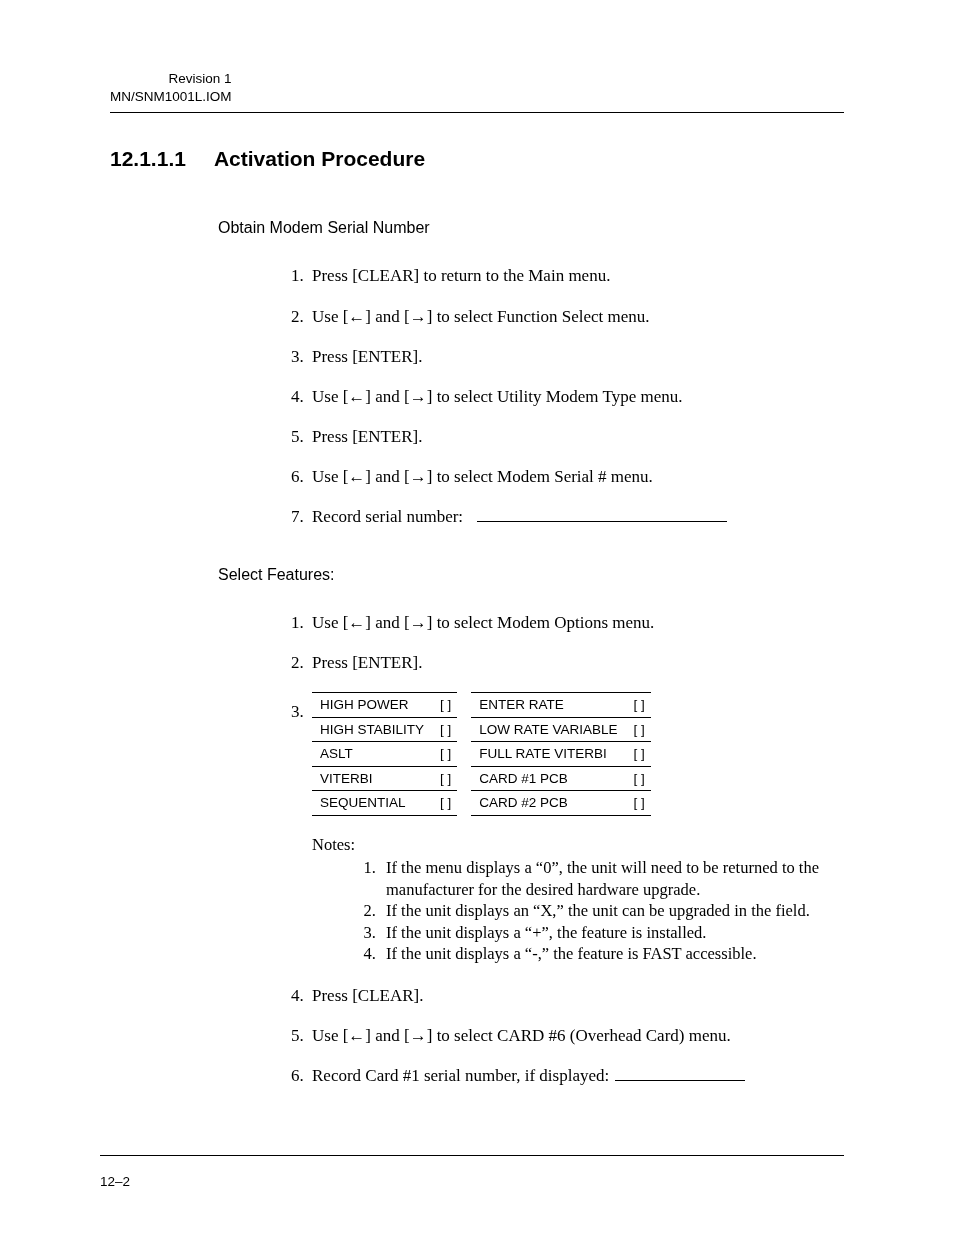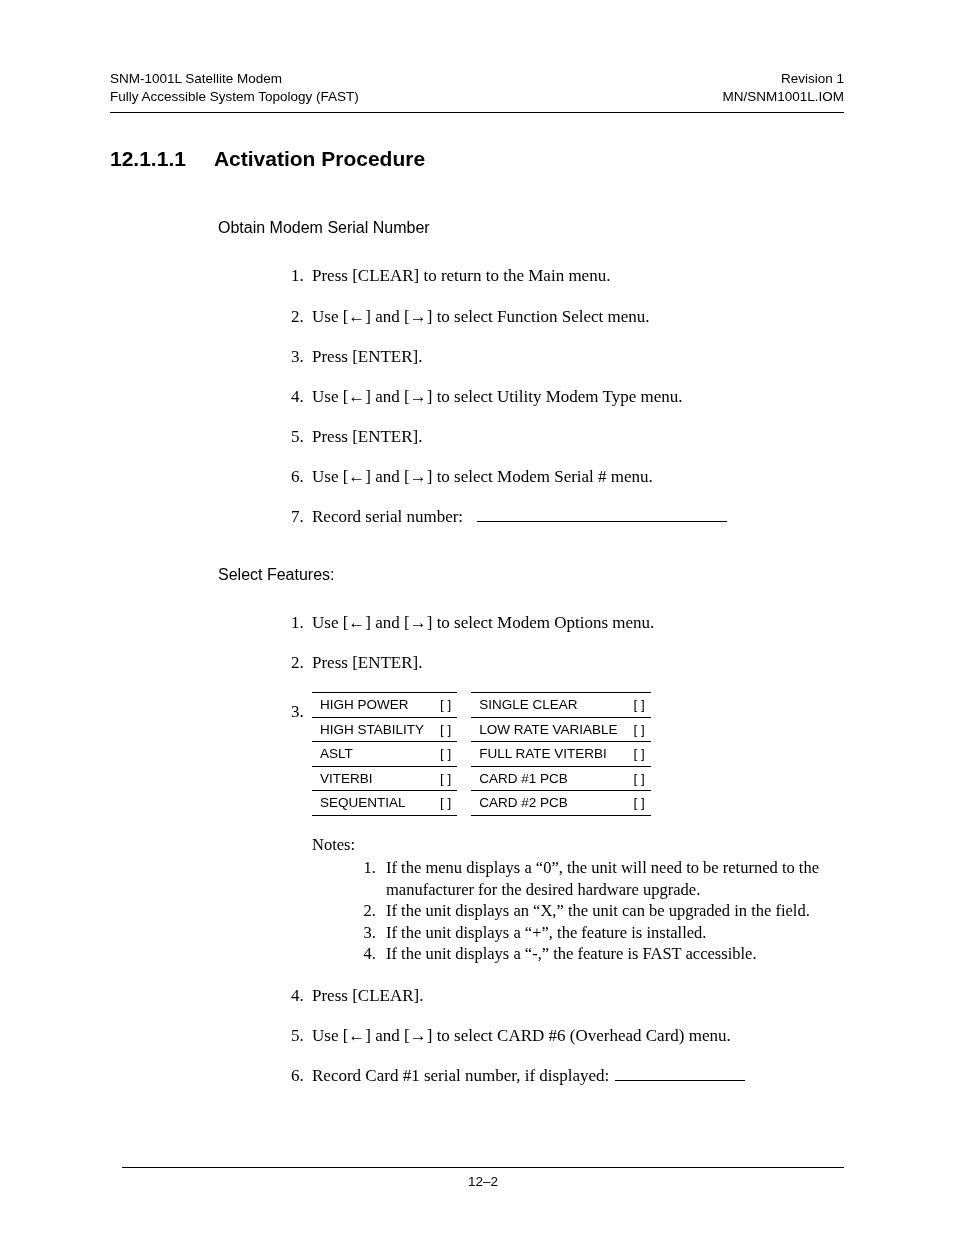--- a/index.html
+++ b/index.html
@@ -97,39 +97,34 @@
   .notes-block ol {
     margin: 0 0 0 40px;
     padding-left: 28px;
   }
   .notes-block ol > li {
     padding-left: 6px;
     line-height: 1.3;
   }
   .footer {
     position: absolute;
-    left: 122px;
+    left: 100px;
     right: 110px;
     bottom: 46px;
     border-top: 1px solid #000;
-    text-align: center;
     font-size: 13.5px;
-    padding-top: 6px;
+    padding-top: 18px;
   }
 </style>
 </head>
 <body>
 
 <div class="page">
 
   <div class="header">
-    <div class="header-left">
-      <div>SNM-1001L  Satellite Modem</div>
-      <div>Fully Accessible System Topology (FAST)</div>
-    </div>
     <div class="header-right">
       <div>Revision 1</div>
       <div>MN/SNM1001L.IOM</div>
     </div>
   </div>
 
   <div class="section-head">
     <span class="section-num">12.1.1.1</span>
     <span class="section-title">Activation Procedure</span>
   </div>
@@ -155,21 +150,21 @@
     <li>Use [←] and [→] to select Modem Options menu.</li>
     <li>Press [ENTER].</li>
     <li>
 
       <table class="features-table">
         <tbody>
             <tr>
           <td>HIGH POWER</td>
           <td class="box">[  ]</td>
           <td class="gap"></td>
-          <td>SINGLE CLEAR</td>
+          <td>ENTER RATE</td>
           <td class="box">[  ]</td>
         </tr>
         <tr>
           <td>HIGH STABILITY</td>
           <td class="box">[  ]</td>
           <td class="gap"></td>
           <td>LOW RATE VARIABLE</td>
           <td class="box">[  ]</td>
         </tr>
         <tr>

